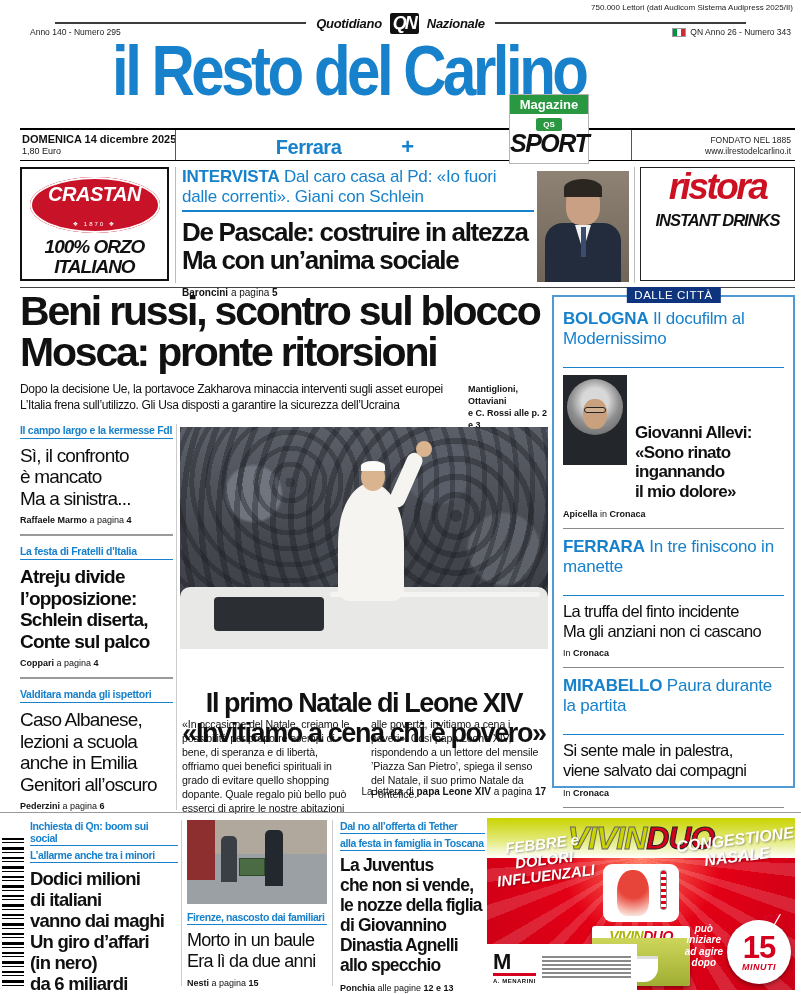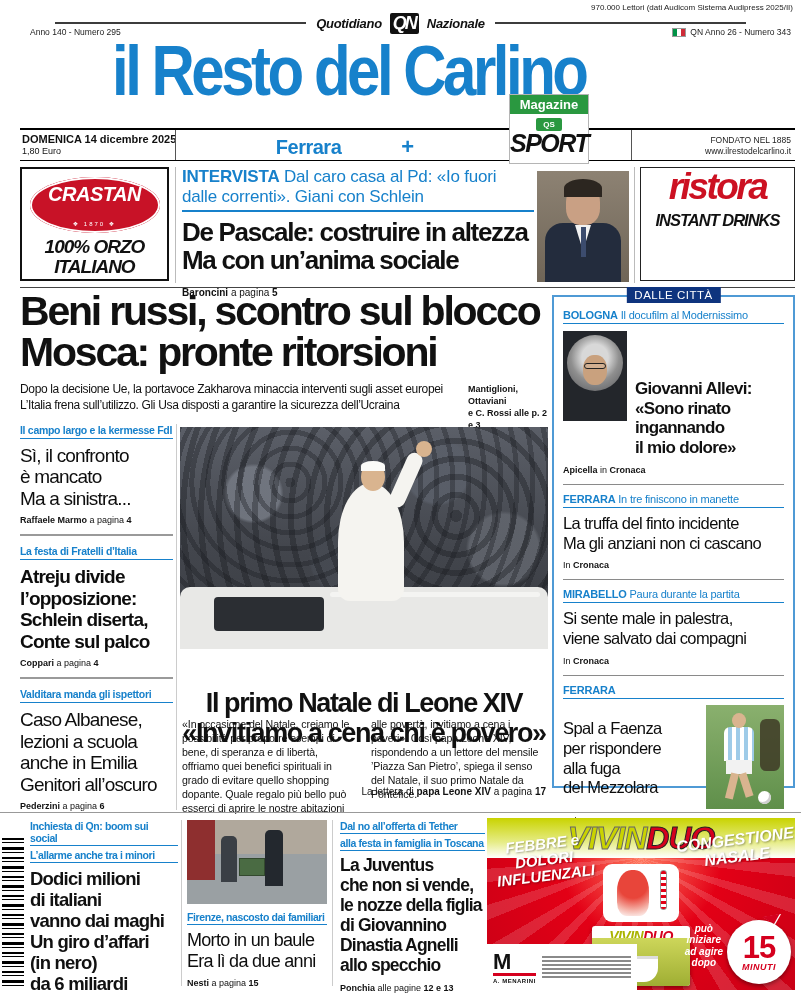--- a/index.html
+++ b/index.html
@@ -101,21 +101,21 @@
   .pp-cap { position:absolute; left:181px; bottom:178px; width:24px; height:10px; background:#fbfbf8; border-radius:50% 50% 0 0; }
   .pp-arm { position:absolute; left:218px; bottom:140px; width:16px; height:58px; background:#f5f4f0; border-radius:8px; transform:rotate(24deg); }
   .pp-hand { position:absolute; left:236px; bottom:192px; width:16px; height:16px; background:#d9b48f; border-radius:50%; }
   .pope-hl { position:absolute; left:178px; top:653px; width:372px; text-align:center; font-size:27px; font-weight:800; letter-spacing:-1.4px; line-height:1.1;margin-top:36px; }
   .pope-body { position:absolute; left:182px; top:717px; width:364px; font-size:10.6px; line-height:1.33; letter-spacing:-0.1px; column-count:2; column-gap:14px; }
   .pope-foot { position:absolute; left:330px; top:786px; width:216px; text-align:right; font-size:10px; }
 
   
   .cities { position:absolute; left:552px; top:295px; width:243px; height:493px; border:2px solid #4f9ad5; background:#fff; padding:12px 9px 0; }
   .cities-badge { position:absolute; top:-10px; left:50%; transform:translateX(-50%); background:#0e347e; color:#fff; font-weight:400; font-size:11.5px; letter-spacing:0.5px; padding:2px 8px; white-space:nowrap; }
-  .ct-kicker { font-size:11px; color:#1781cb; border-bottom:1px solid #1781cb; padding-bottom:2px; letter-spacing:-0.2px; }
+  .ct-kicker { font-size:17px; color:#1781cb; border-bottom:1px solid #1781cb; padding-bottom:18px; letter-spacing:-0.2px; }
   .ct-kicker b { font-weight:800; }
   .ct-row { display:flex; gap:8px; margin-top:7px; }
   .ph-allevi { width:64px; height:90px; flex:0 0 64px; background:#23262b; position:relative; }
   .al-hair { position:absolute; left:4px; top:4px; width:56px; height:56px; border-radius:50%;
              background:radial-gradient(circle at 50% 40%, #d8d8d8 0 30%, #8f8f8f 55%, #55565a 100%); }
   .al-face { position:absolute; left:20px; top:24px; width:24px; height:30px; background:#c9a17e; border-radius:45%; }
   .al-glass { position:absolute; left:21px; top:32px; width:22px; height:6px; border:1.5px solid #222; border-radius:3px; background:rgba(255,255,255,.15); }
   .ct-hl { font-size:17px; font-weight:800; line-height:1.16; letter-spacing:-0.7px;margin-top:48px; }
   .ct-hl-reg { font-size:16.5px; font-weight:400; line-height:1.2; letter-spacing:-0.6px; margin-top:6px; color:#0d0d0d; }
   .ct-by { font-size:9px; margin-top:7px; }
@@ -177,21 +177,21 @@
   .vv-m { font-size:22px; font-weight:900; color:#111; line-height:1; border-bottom:3px solid #d5001e; }
   .vv-company { font-size:6px; font-weight:800; letter-spacing:0.5px; margin-top:2px; }
   .vv-tiny { flex:1; }
   .vv-tiny i { display:block; height:2px; background:#8a8a8a; margin:2px 0; }
 </style>
 </head>
 <body>
 
 <div class="page">
 
-  <div class="readers">970.000 Lettori  (dati Audicom Sistema Audipress 2025/II)</div>
+  <div class="readers">750.000 Lettori  (dati Audicom Sistema Audipress 2025/II)</div>
   <div class="qn-row">
     <div class="qn-line"></div>
     <div class="qn-center">
       <span class="qn-word">Quotidiano</span>
       <span class="qn-logo">QN</span>
       <span class="qn-word">Nazionale</span>
     </div>
     <div class="qn-line"></div>
   </div>
   <div class="ed-left">Anno 140 - Numero 295</div>

